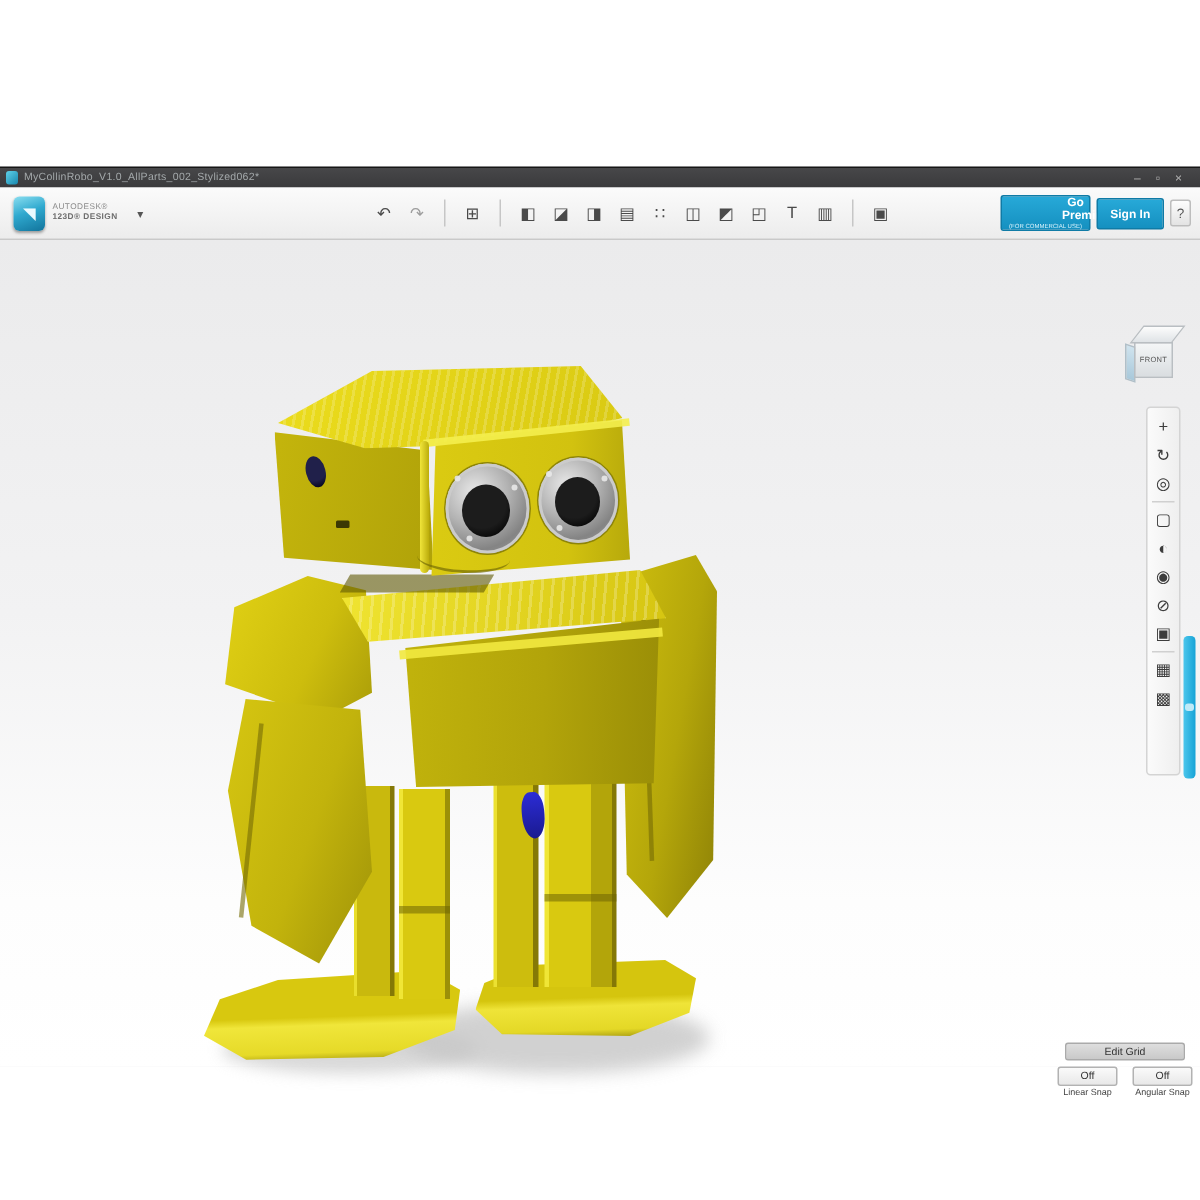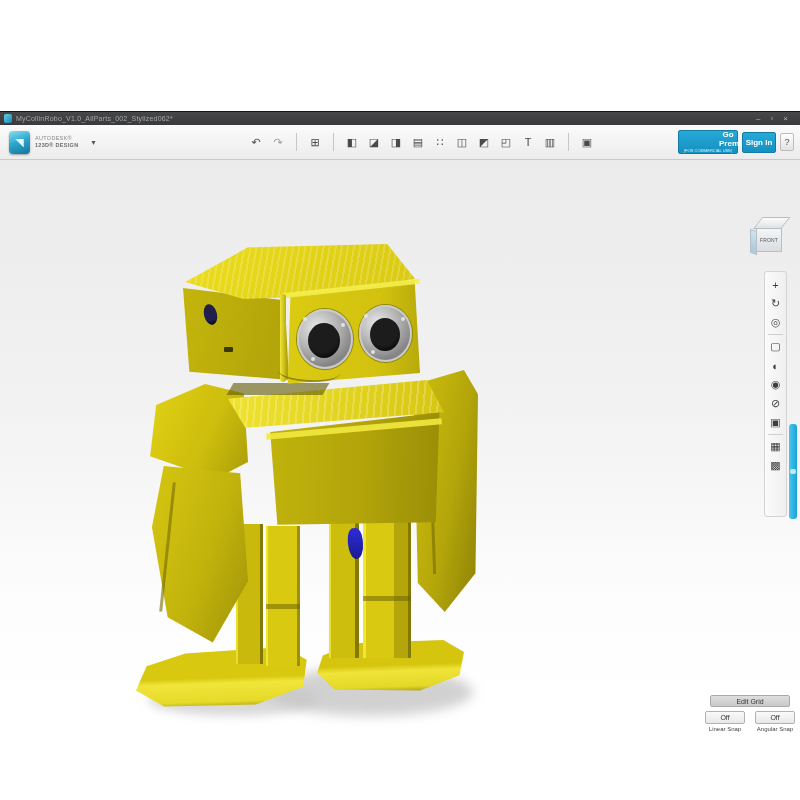--- a/index.html
+++ b/index.html
@@ -39,21 +39,21 @@
     font-size:11px; color:#4a4a4a; }
   .tbtn.dim { color:#9d9d9d; }
   .tsep { width:1px; height:18px; background:#c6c6c6; margin:0 4px; }
 
   #account { margin-left:auto; display:flex; align-items:center; gap:4px; padding-right:6px; }
   #go-premium { width:60px; height:24px; background:linear-gradient(#27a9d8,#1590c0);
     border:1px solid #0f7ba6; border-radius:2px; color:#fff; text-align:center;
     display:flex; flex-direction:column; justify-content:center; cursor:pointer; }
   #go-premium .gp1 { font-size:8px; font-weight:bold; line-height:9px;padding-left:40px; }
   #go-premium .gp2 { font-size:4px; line-height:6px; color:#d8f2fb; }
-  #sign-in { width:34px; height:21px; background:linear-gradient(#27a9d8,#1590c0);
+  #sign-in { width:45px; height:21px; background:linear-gradient(#27a9d8,#1590c0);
     border:1px solid #0f7ba6; border-radius:2px; color:#fff; font-size:8px; font-weight:bold;
     display:flex; align-items:center; justify-content:center; cursor:pointer; }
   #help-btn { width:14px; height:18px; background:linear-gradient(#fdfdfd,#e3e3e3);
     border:1px solid #bdbdbd; border-radius:2px; color:#555; font-size:9px;
     display:flex; align-items:center; justify-content:center; cursor:pointer; }
 
   
   #viewport { position:absolute; left:0; top:49px; width:800px; height:551px;
     background:linear-gradient(#ebebec 0%, #f2f2f3 45%, #fdfdfd 80%, #ffffff 100%); }
 

